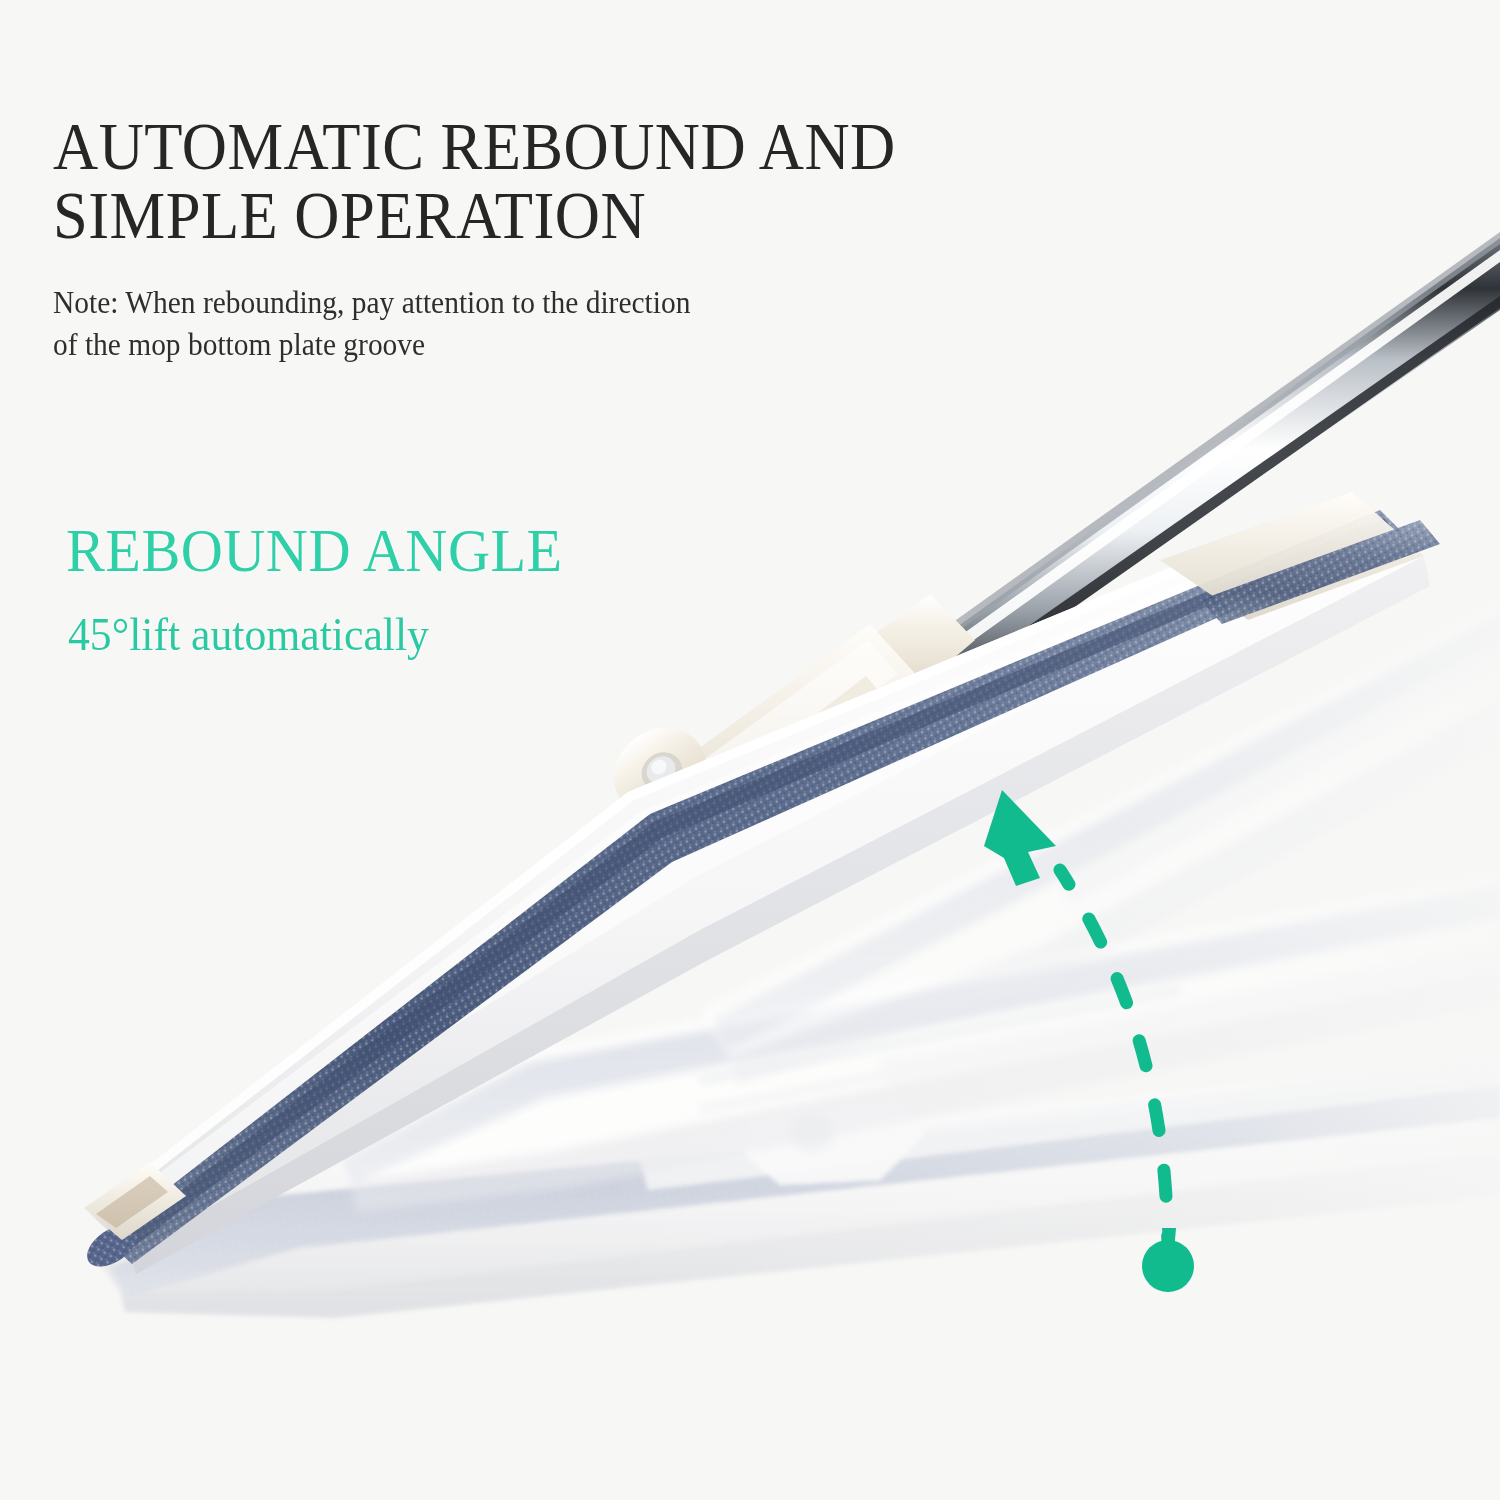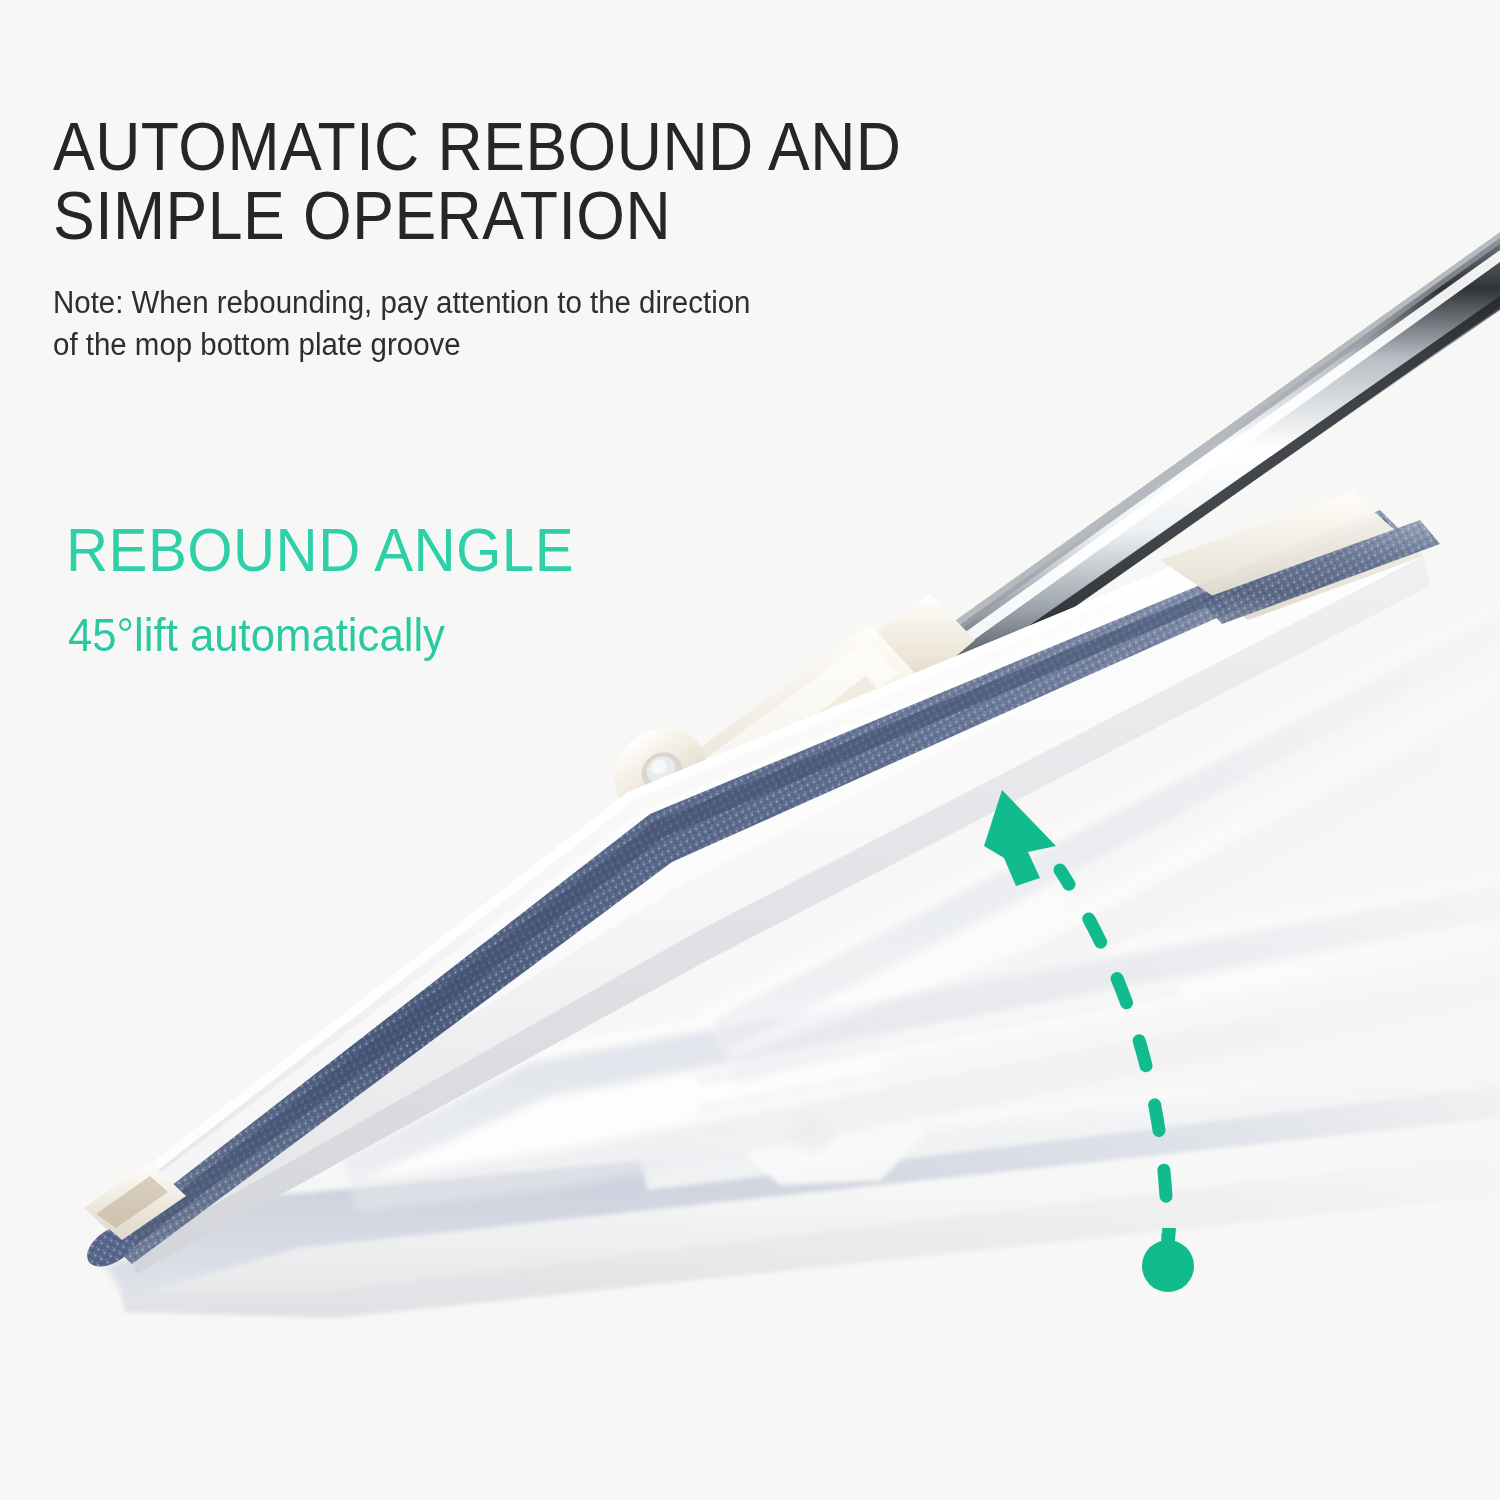--- a/index.html
+++ b/index.html
@@ -6,21 +6,21 @@
     margin: 0;
     padding: 0;
     background: #ffffff;
   }
   #stage {
     position: relative;
     width: 1500px;
     height: 1500px;
     background: #f7f7f6;
     overflow: hidden;
-    font-family: Liberation Sans, sans-serif;
+    font-family: Liberation Serif, serif;
   }
 
   
   #headline {
     position: absolute;
     left: 53px;
     top: 112px;
     width: 1120px;
     font-size: 68px;
     line-height: 1.02;

